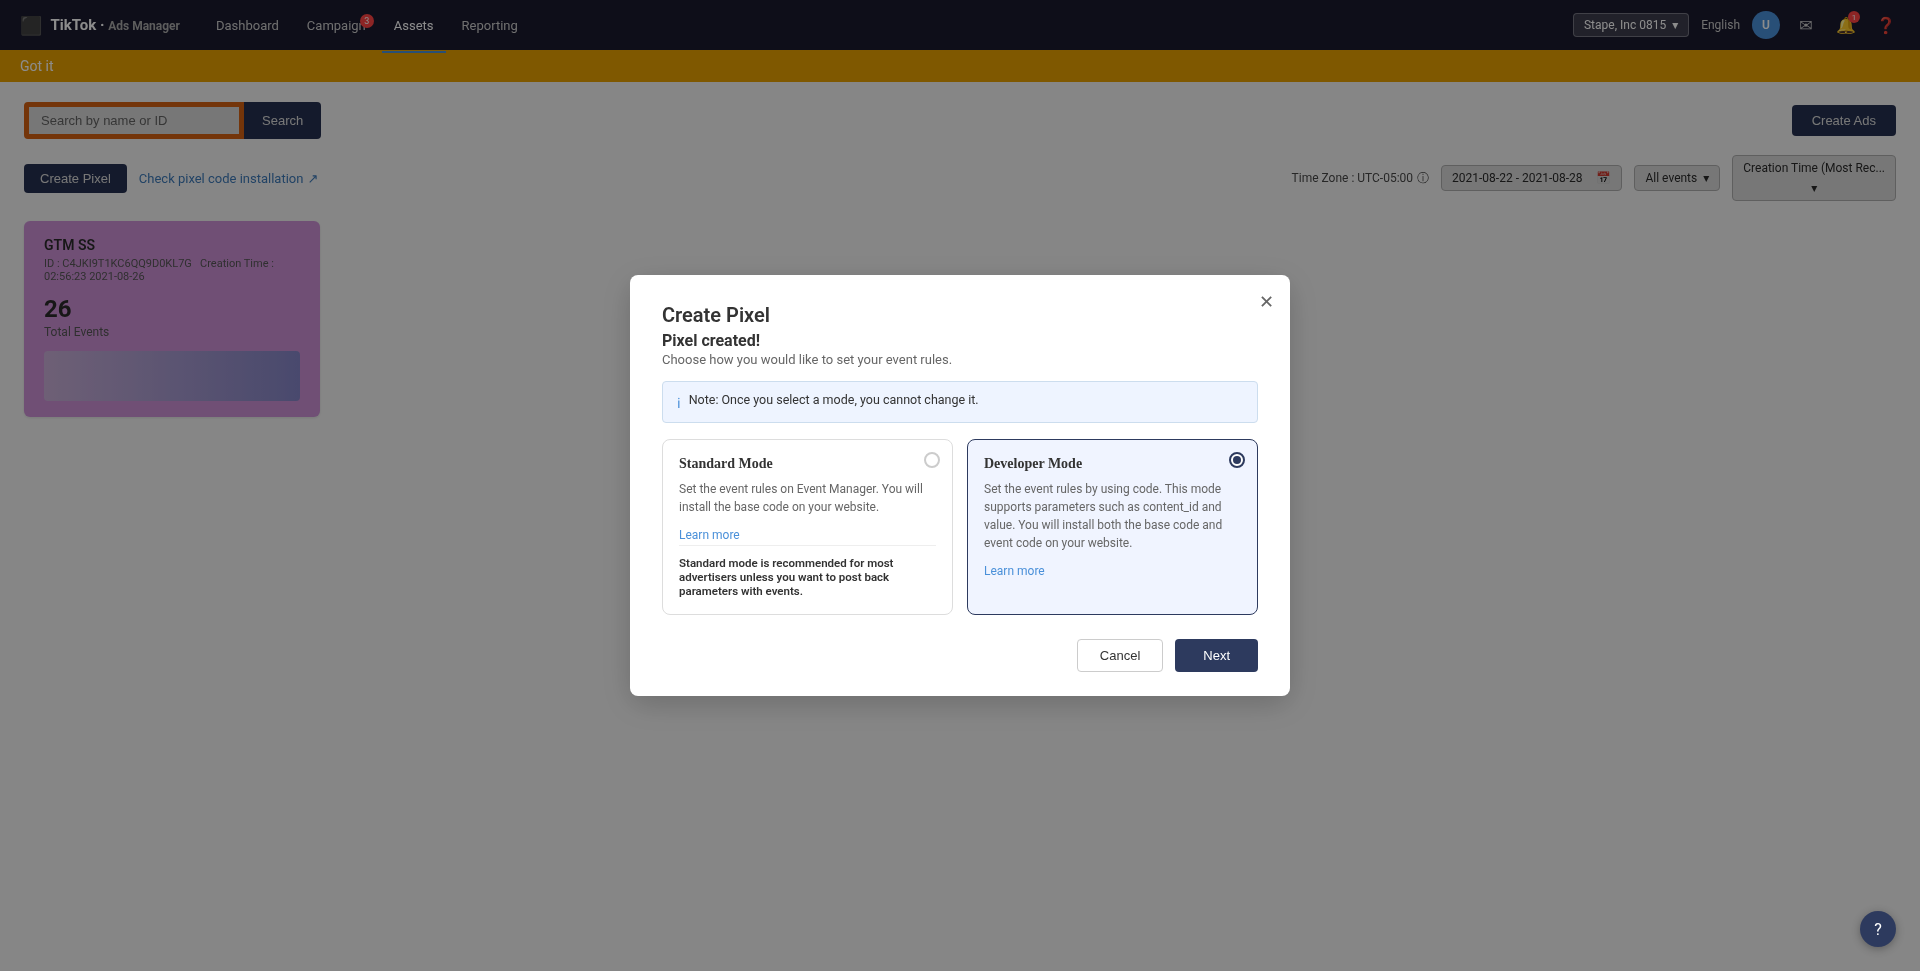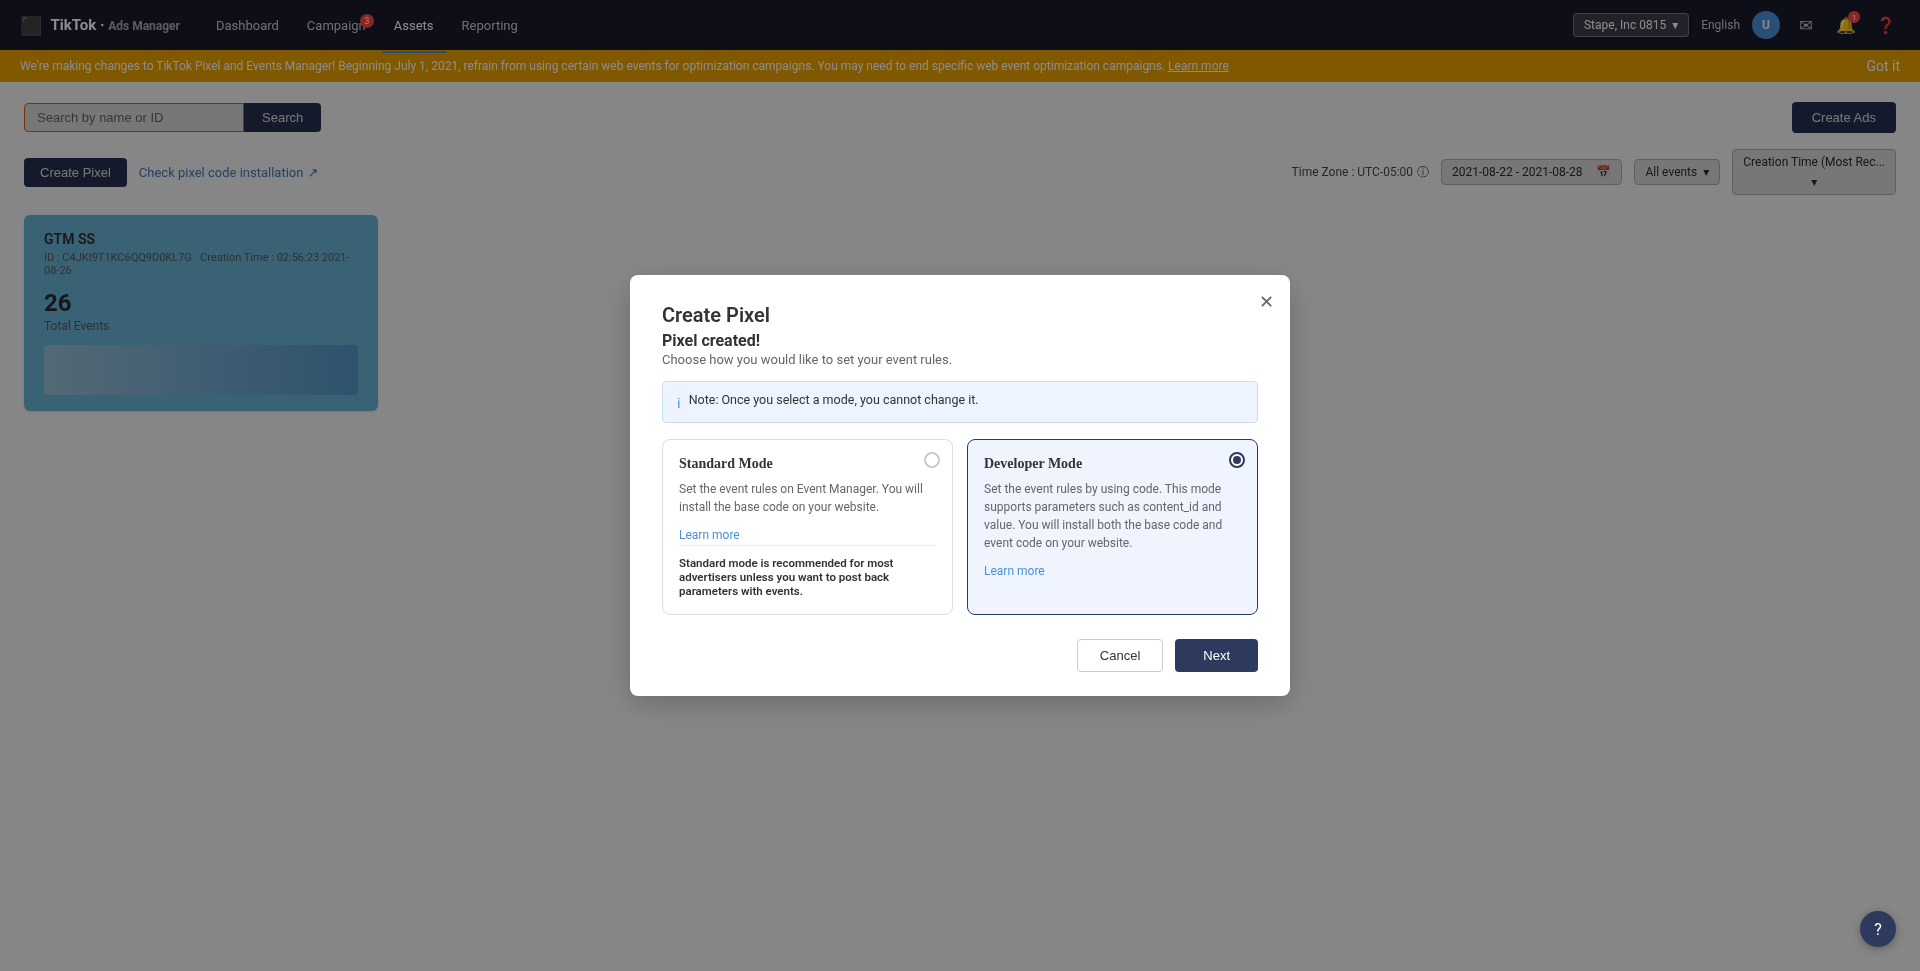--- a/index.html
+++ b/index.html
@@ -128,21 +128,21 @@
 
     
     .search-area {
       display: flex;
       align-items: center;
       justify-content: space-between;
       margin-bottom: 16px;
     }
     .search-left { display: flex; gap: 0; }
     .search-input {
-      border: 1px solid #f97316;
+      border: 5px solid #f97316;
       padding: 6px 12px;
       border-radius: 4px 0 0 4px;
       font-size: 13px;
       width: 220px;
       background: #fff;
       outline: none;
     }
     .search-btn {
       background: #2d3a5e;
       color: #fff;
@@ -217,26 +217,26 @@
       font-size: 12px;
       background: #fff;
       display: flex;
       align-items: center;
       gap: 6px;
       flex-direction: column;
     }
 
     
     .pixel-card {
-      background: #7dd3fc;
+      background: #f0abfc;
       border-radius: 6px;
       padding: 16px 20px;
       margin-bottom: 16px;
       box-shadow: 0 1px 3px rgba(0,0,0,0.1);
-      width: 354px;
+      width: 296px;
     }
     .pixel-name { font-weight: 600; font-size: 14px; margin-bottom: 4px; }
     .pixel-meta { font-size: 11px; color: #666; margin-bottom: 12px; }
     .pixel-events { font-size: 24px; font-weight: 700; margin-bottom: 2px; }
     .pixel-events-label { font-size: 12px; color: #666; }
     .pixel-chart { height: 50px; background: linear-gradient(to right, #e8f0fe, #4a90d9); border-radius: 4px; margin-top: 12px; opacity: 0.5; }
 
     
     .overlay {
       position: fixed;
@@ -403,24 +403,20 @@
     <div class="nav-icon-btn">✉</div>
     <div class="nav-icon-btn" style="position:relative;">
       🔔
       <span class="nav-icon-badge">1</span>
     </div>
     <div class="nav-icon-btn">❓</div>
   </div>
 </nav>
 
 <div class="banner">
-  <span class="banner-text">
-    <span>We're making changes to TikTok Pixel and Events Manager! Beginning July 1, 2021, refrain from using certain web events for optimization campaigns. You may need to end specific web event optimization campaigns.</span>
-    <a class="banner-link">Learn more</a>
-  </span>
   <span class="banner-close">Got it</span>
 </div>
 
 <div class="page-content">
 
   <div class="search-area">
     <div class="search-left">
       <input class="search-input" type="text" placeholder="Search by name or ID" style="">
       <button class="search-btn">Search</button>
     </div>

